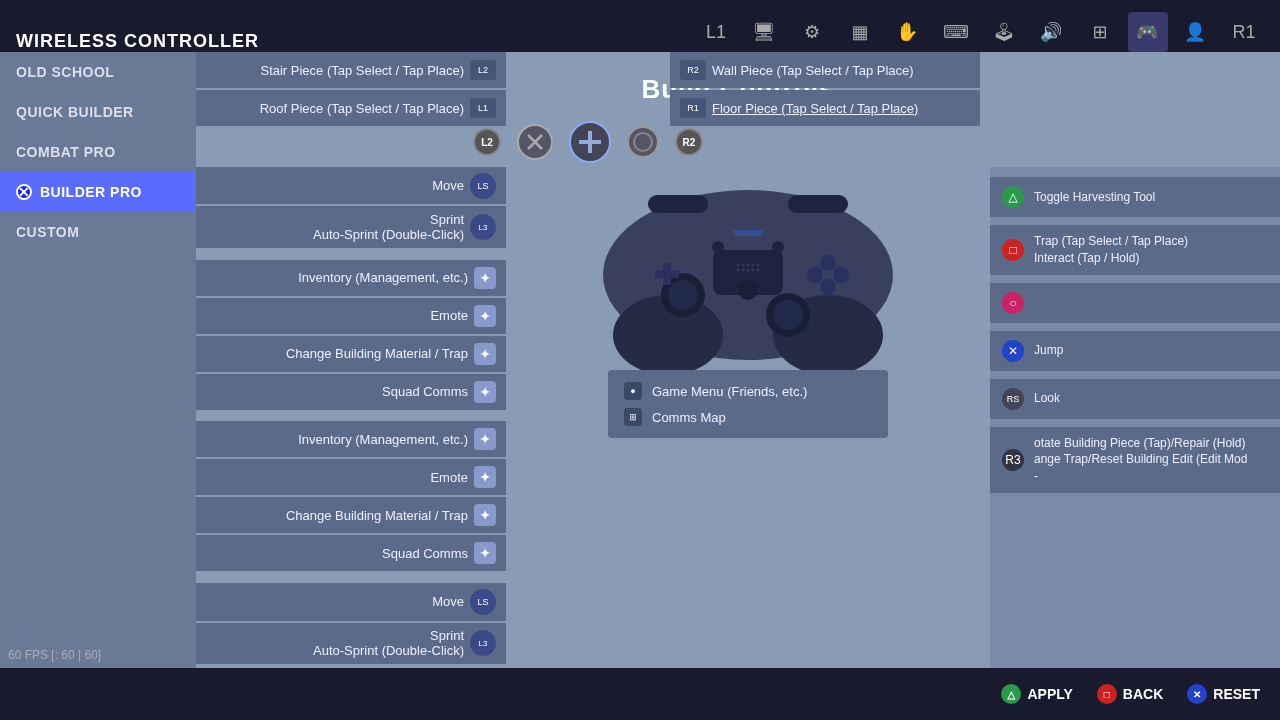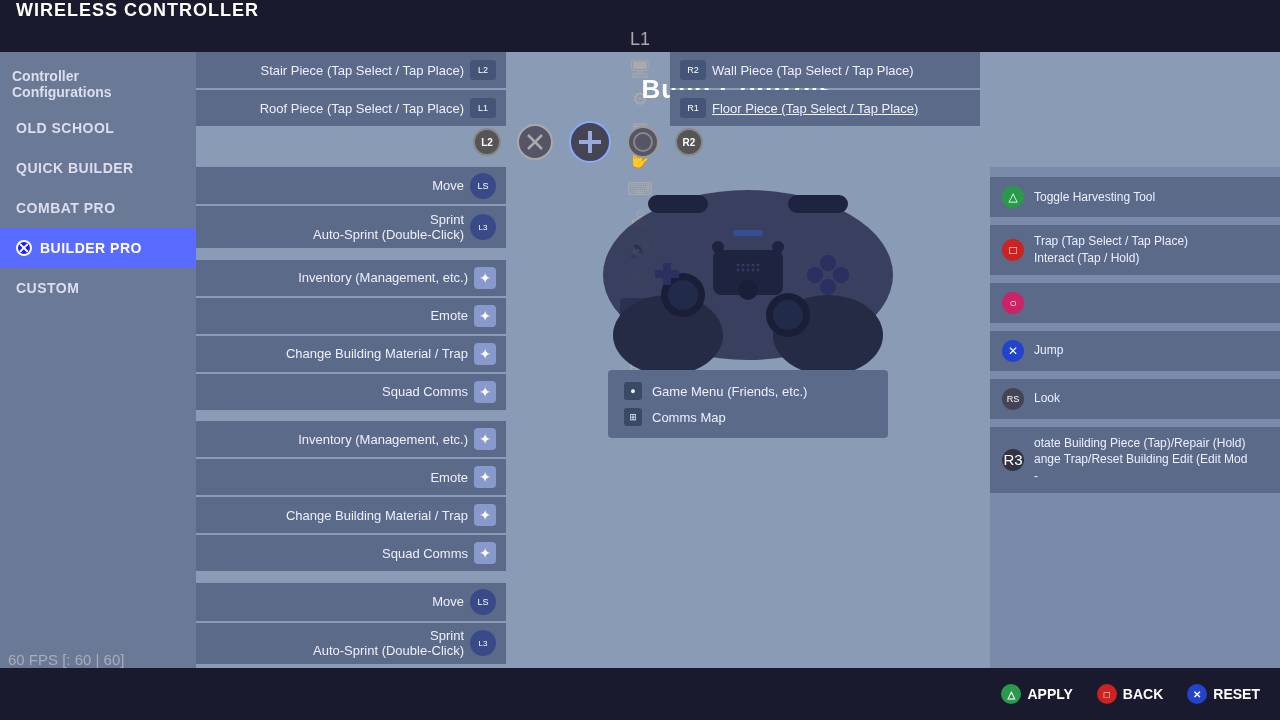--- a/index.html
+++ b/index.html
@@ -12,24 +12,23 @@
       overflow: hidden;
       position: relative;
     }
 
     
     .top-bar {
       width: 100%;
       height: 52px;
       background: #1a1a2e;
       display: flex;
-      align-items: center;
+      align-items: flex-end;
       padding: 0 16px;
       gap: 8px;
-      flex-direction: column;
     }
     .top-bar-title {
       color: #fff;
       font-size: 18px;
       font-weight: bold;
       letter-spacing: 1px;
       margin-right: auto;
     }
     .nav-icon {
       width: 40px;
@@ -218,23 +217,23 @@
       justify-content: center;
       font-size: 10px;
       font-weight: bold;
     }
     .btn-green { background: #2a9a4a; }
     .btn-red2 { background: #cc2222; }
     .btn-blue2 { background: #2244cc; }
 
     .fps-counter {
       position: absolute;
-      bottom: 52px;
+      bottom: 58px;
       left: 8px;
-      font-size: 15px;
+      font-size: 12px;
       color: #aab;
     }
 
     .game-menu-box {
       background: #5a6a88;
       border-radius: 4px;
       padding: 8px 16px;
       width: 280px;
       margin-bottom: 4px;
     }
@@ -278,21 +277,20 @@
   <div class="nav-icon">🔊</div>
   <div class="nav-icon">⊞</div>
   <div class="nav-icon active">🎮</div>
   <div class="nav-icon">👤</div>
   <div class="nav-icon">R1</div>
 </div>
 
 <div class="main-content">
 
   <div class="sidebar">
-    <div class="sidebar-header">Controller<br>Configurations</div>
     <div class="sidebar-item">OLD SCHOOL</div>
     <div class="sidebar-item">QUICK BUILDER</div>
     <div class="sidebar-item">COMBAT PRO</div>
     <div class="sidebar-item active">
       <div class="active-dot">✕</div>
       BUILDER PRO
     </div>
     <div class="sidebar-item">CUSTOM</div>
   </div>
 
@@ -500,21 +498,21 @@
         <div style="height:4px;"></div>
 
         <div class="right-mapping-row">
           <div class="right-icon icon-gray" style="font-size:9px; background:#445;">RS</div>
           <span class="right-label">Look</span>
         </div>
 
         <div style="height:4px;"></div>
 
         <div class="right-mapping-row">
-          <div class="right-icon" style="background:#334; font-size:15px;">R3</div>
+          <div class="right-icon" style="background:#334; font-size:12px;">R3</div>
           <span class="right-label">otate Building Piece (Tap)/Repair (Hold)<br>ange Trap/Reset Building Edit (Edit Mod<br>-</span>
         </div>
       </div>
 
     </div>
   </div>
 
 </div>
 
 <div class="fps-counter">60 FPS [: 60 | 60]</div>

